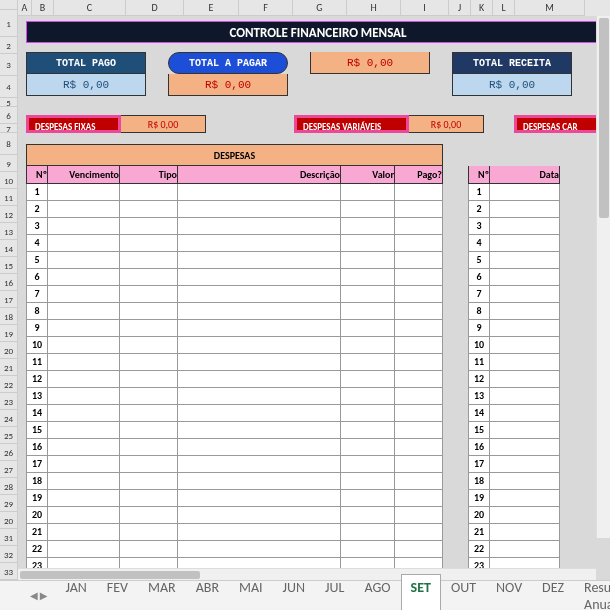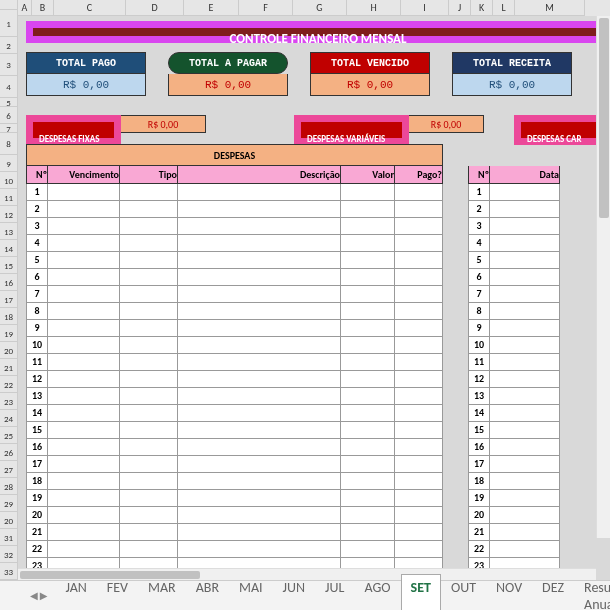--- a/index.html
+++ b/index.html
@@ -4,33 +4,33 @@
 <style>
 * { box-sizing: border-box; margin: 0; padding: 0; }
 body { font-family: Calibri, Arial, sans-serif; font-size: 10px; background: #fff; width: 610px; height: 610px; overflow: hidden; }
 .sheet-area { position: relative; width: 610px; height: 580px; display: flex; }
 .corner { width: 18px; height: 16px; background: #e6e6e6; border-right: 1px solid #ccc; border-bottom: 1px solid #ccc; }
 .col-headers { display: flex; height: 16px; background: #e6e6e6; }
 .col-h { border-right: 1px solid #ccc; border-bottom: 1px solid #ccc; text-align: center; font-size: 10px; color: #333; line-height: 16px; }
 .row-headers { width: 18px; background: #e6e6e6; }
 .row-h { border-right: 1px solid #ccc; border-bottom: 1px solid #ccc; text-align: center; font-size: 9px; color: #333; height: 17px; line-height: 17px; }
 .grid { position: relative; background: #d9d9d9; flex: 1; }
-.title-bar { position: absolute; left: 8px; top: 5px; right: 0; height: 22px; background: #7f1d1d; color: #fff; font-weight: bold; font-size: 13px; text-align: center; line-height: 22px; border: 7px solid #d946ef; }
+.title-bar { position: absolute; left: 8px; top: 5px; right: 0; height: 22px; background: #0f172a; color: #fff; font-weight: bold; font-size: 13px; text-align: center; line-height: 22px; border: 1px solid #d946ef; }
 .summary-row { position: absolute; top: 36px; left: 8px; right: 0; display: flex; gap: 22px; }
 .summary-box { width: 120px; font-family: Liberation Mono, monospace; }
 .summary-box .hdr { height: 22px; line-height: 22px; text-align: center; color: #fff; font-weight: bold; font-size: 10px; border: 1px solid #333; }
 .summary-box .val { height: 22px; line-height: 22px; text-align: center; font-size: 11px; border: 1px solid #333; border-top: none; }
 .hdr-blue { background: #1f4e79; }
 .val-blue { background: #bdd7ee; color: #1f4e79; }
-.hdr-red { background: #14532d; border-radius: 11px; }
+.hdr-red { background: #1d4ed8; border-radius: 11px; }
 .val-red { background: #f4b183; color: #c00000; }
 .hdr-darkred { background: #c00000; }
 .hdr-navy { background: #203864; }
 .cat-row { position: absolute; top: 99px; left: 8px; right: 0; display: flex; }
-.cat-label { height: 18px; line-height: 18px; background: #c00000; color: #fff; font-weight: bold; font-size: 9px; padding: 8px 6px; border: 7px solid #ec4899; }
+.cat-label { height: 18px; line-height: 18px; background: #c00000; color: #fff; font-weight: bold; font-size: 9px; padding: 0 6px; border: 3px solid #ec4899; }
 .cat-val { height: 18px; line-height: 18px; background: #f4b183; color: #c00000; font-size: 10px; text-align: center; border: 1px solid #333; border-left: none; }
 .table-despesas { position: absolute; left: 8px; top: 128px; width: 417px; }
 .table-receitas { position: absolute; left: 450px; top: 128px; width: 160px; }
 .tbl-title { height: 22px; line-height: 22px; background: #f4b183; font-weight: bold; font-size: 10px; text-align: center; border: 1px solid #333; }
 .tbl-head { display: flex; height: 18px; }
 .tbl-head div { background: #f9a8d4; border: 1px solid #333; border-top: none; font-weight: bold; font-size: 10px; text-align: right; line-height: 17px; }
 .tbl-head div + div { border-left: none; }
 .tbl-body { }
 .tbl-row { display: flex; height: 17px; }
 .tbl-row div { background: #fff; border-right: 1px solid #999; border-bottom: 1px solid #999; font-size: 10px; line-height: 16px; }
@@ -116,21 +116,20 @@
       <div class="summary-row" id="summary-row">
           <div class="summary-box">
             <div class="hdr hdr-blue">TOTAL PAGO</div>
             <div class="val val-blue">R$ 0,00</div>
           </div>
           <div class="summary-box">
             <div class="hdr hdr-red">TOTAL A PAGAR</div>
             <div class="val val-red">R$ 0,00</div>
           </div>
           <div class="summary-box">
-            <div class="hdr hdr-darkred">TOTAL VENCIDO</div>
             <div class="val val-red">R$ 0,00</div>
           </div>
           <div class="summary-box">
             <div class="hdr hdr-navy">TOTAL RECEITA</div>
             <div class="val val-blue">R$ 0,00</div>
           </div>
         </div>
       <div class="cat-row" id="cat-row">
           <div class="cat-label" style="width: 95px;">DESPESAS FIXAS</div>
           <div class="cat-val" style="width: 85px;">R$ 0,00</div>

